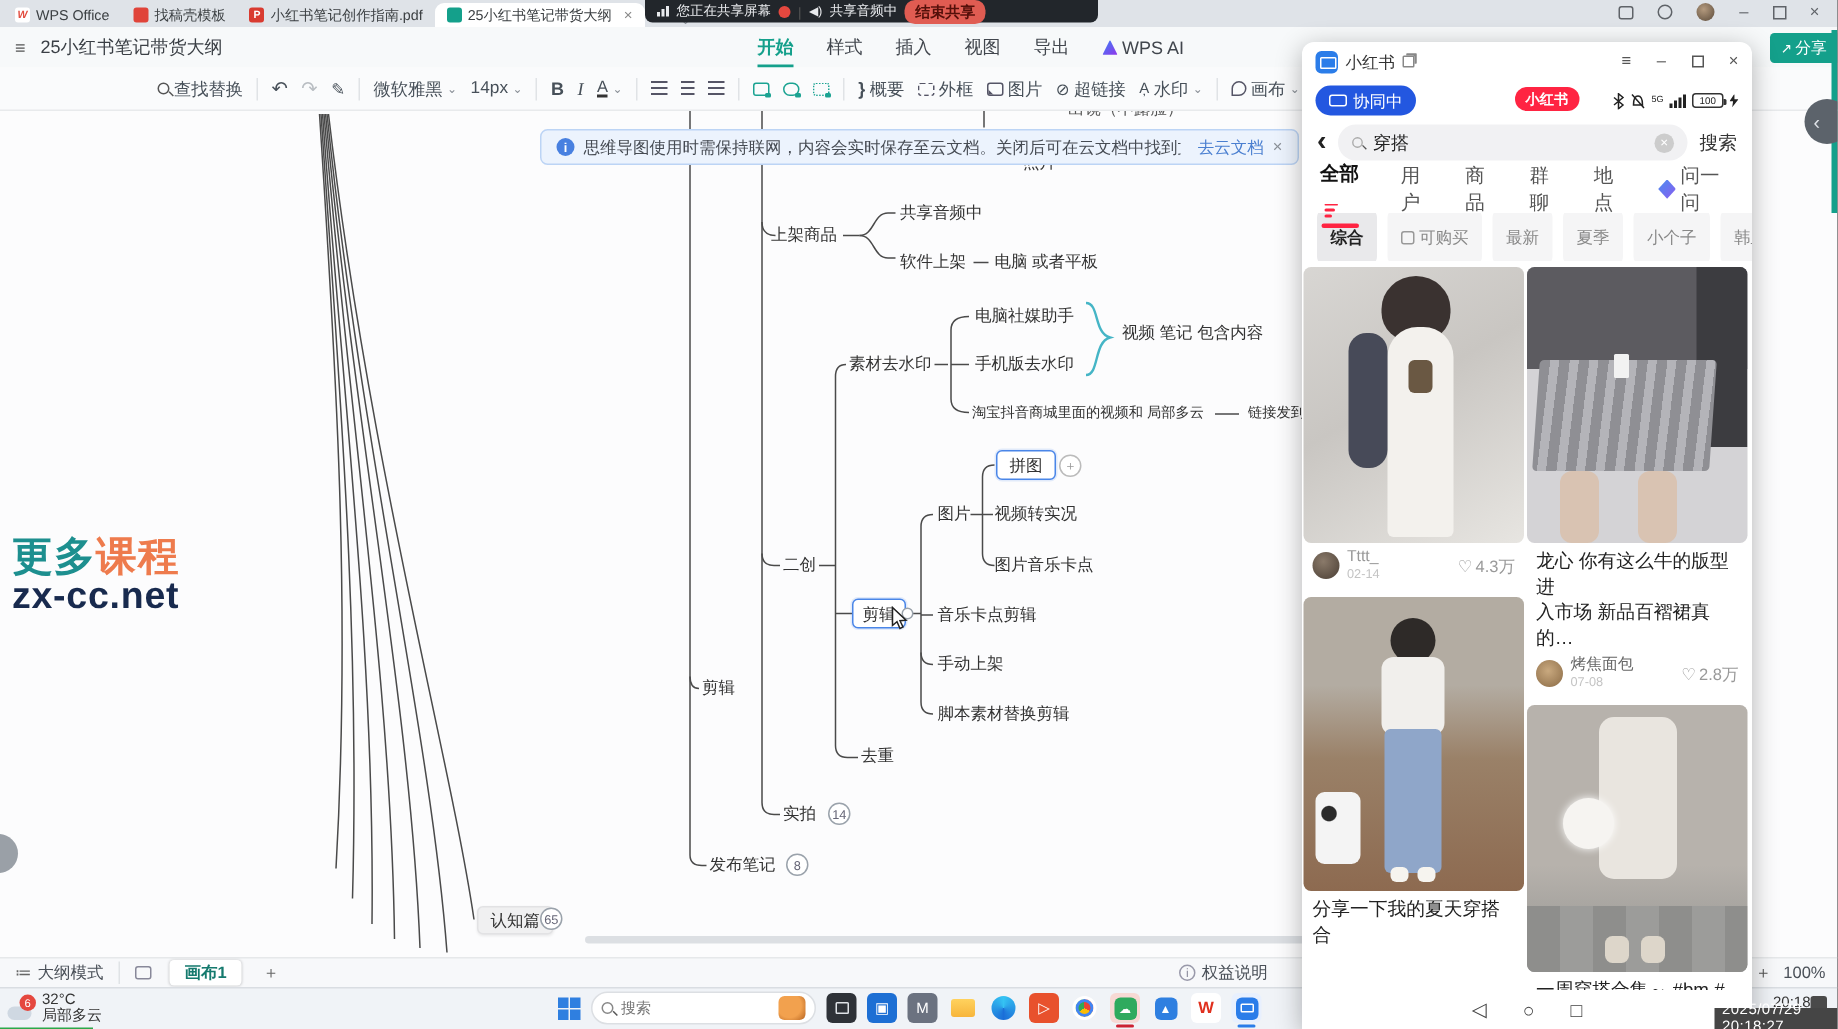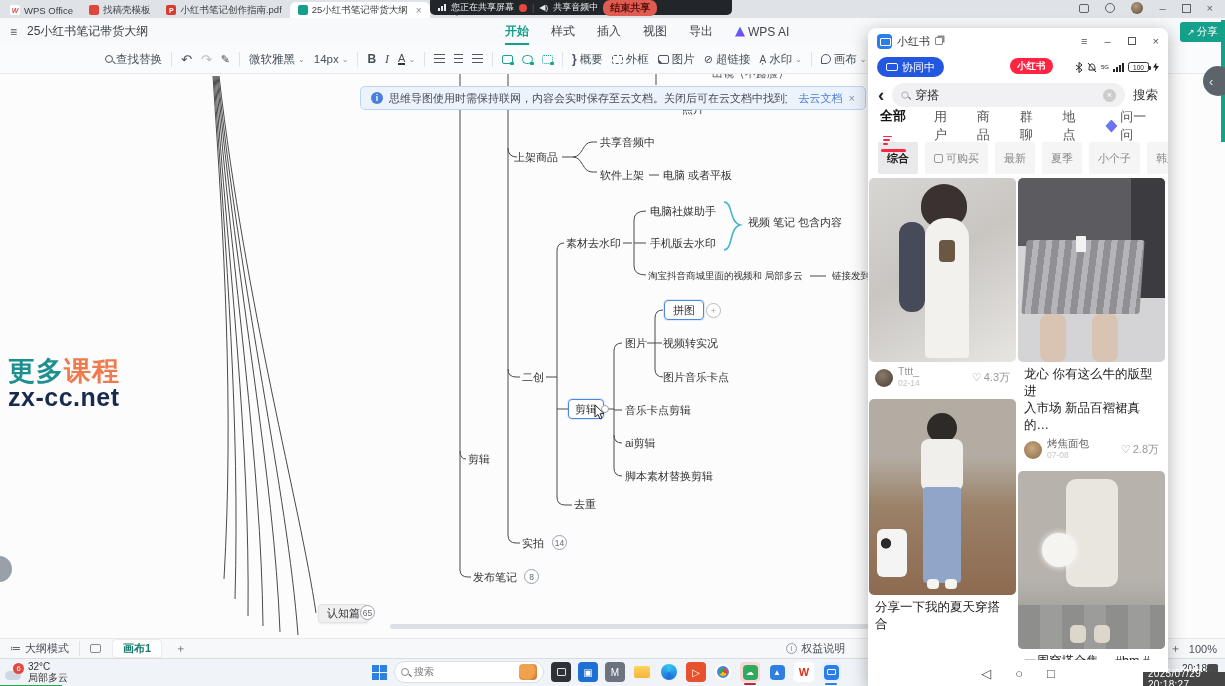--- a/index.html
+++ b/index.html
@@ -325,21 +325,21 @@
     <div class="mn" style="left:650px;top:130px;">电脑社媒助手</div>
     <div class="mn" style="left:650px;top:162px;">手机版去水印</div>
     <div class="mn" style="left:748px;top:141px;">视频 笔记 包含内容</div>
     <div class="mn" style="left:648px;top:195px;font-size:9.5px;">淘宝抖音商城里面的视频和 局部多云</div>
     <div class="mn" style="left:832px;top:195px;font-size:9.5px;">链接发到</div>
     <div class="mn" style="left:522px;top:296px;">二创</div>
     <div class="mn" style="left:625px;top:262px;">图片</div>
     <div class="mn" style="left:663px;top:262px;">视频转实况</div>
     <div class="mn" style="left:663px;top:296px;">图片音乐卡点</div>
     <div class="mn" style="left:625px;top:329px;">音乐卡点剪辑</div>
-    <div class="mn" style="left:625px;top:362px;">ai剪辑</div>
+    <div class="mn" style="left:625px;top:362px;">手动上架</div>
     <div class="mn" style="left:625px;top:395px;">脚本素材替换剪辑</div>
     <div class="mn" style="left:574px;top:423px;">去重</div>
     <div class="mn" style="left:468px;top:378px;">剪辑</div>
     <div class="mn" style="left:522px;top:462px;">实拍</div>
     <div class="badge" style="left:552px;top:461px;">14</div>
     <div class="mn" style="left:473px;top:496px;">发布笔记</div>
     <div class="badge" style="left:524px;top:495px;">8</div>
     <div class="chipnode" style="left:318px;top:530px;">认知篇</div>
     <div class="badge" style="left:360px;top:531px;">65</div>
 

